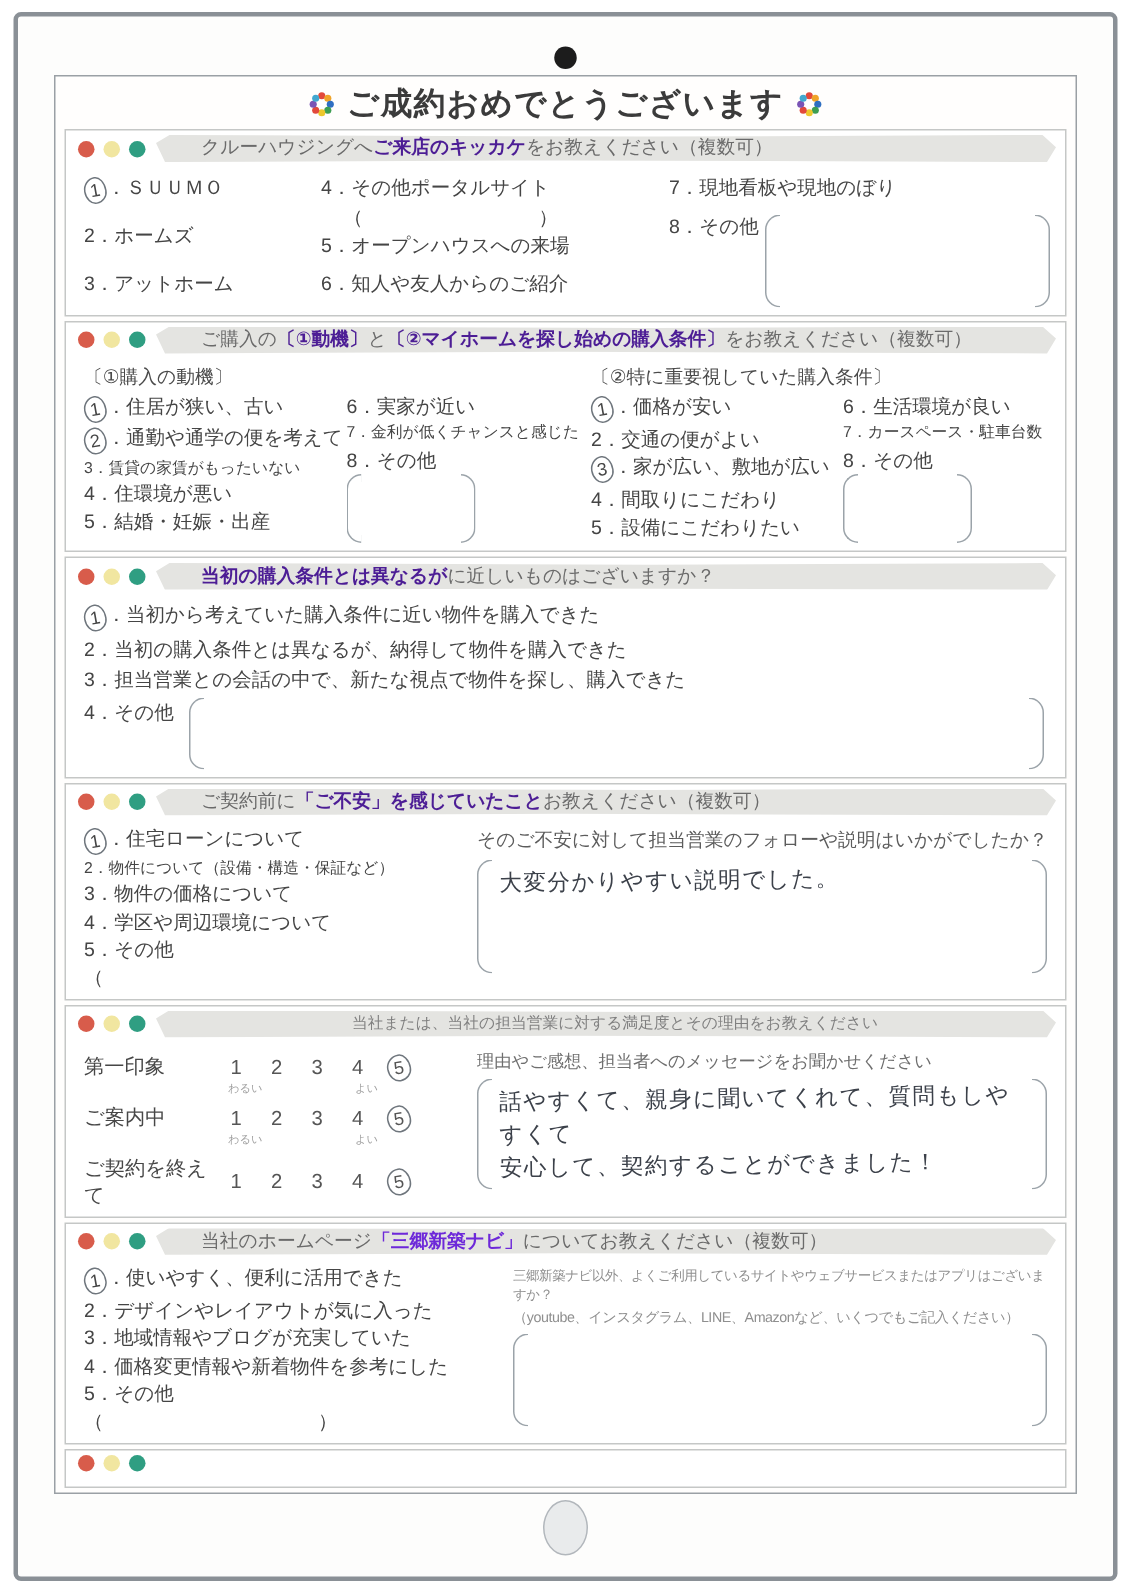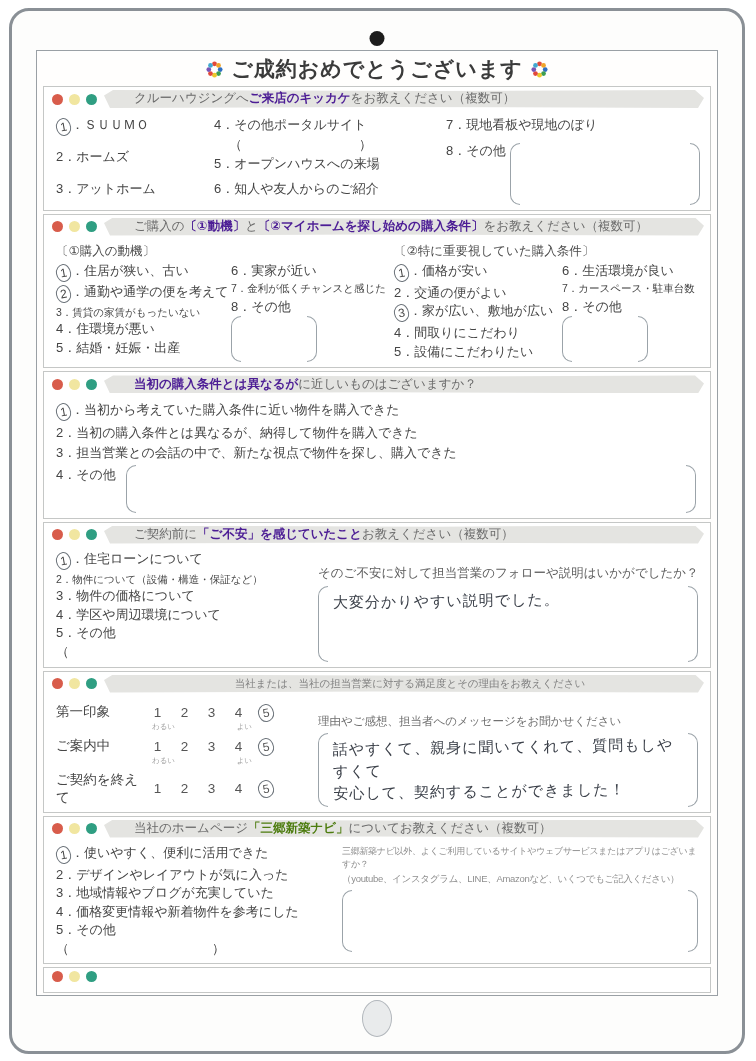--- a/index.html
+++ b/index.html
@@ -3,21 +3,21 @@
 <meta charset="utf-8">
 <style>
   * { box-sizing: border-box; margin: 0; padding: 0; }
   body {
     width: 756px; height: 1061px; position: relative; overflow: hidden;
     background: #ffffff; font-family: "Liberation Sans", "DejaVu Sans", sans-serif;
     color: #474747;
   }
   .tablet {
     position: absolute; left: 9px; top: 8px; width: 736px; height: 1046px;
-    border: 3px solid #8a9096; border-radius: 20px; background: #fdfdfc;
+    border: 3px solid #8a9096; border-radius: 5px; background: #fdfdfc;
   }
   .camera {
     position: absolute; top: 20px; left: 50%; transform: translateX(-50%);
     width: 15px; height: 15px; border-radius: 50%; background: #1c1c1c;
   }
   .home {
     position: absolute; bottom: 14px; left: 50%; transform: translateX(-50%);
     width: 30px; height: 37px; border-radius: 50%;
     border: 1.5px solid #b2b7bc; background: #e9ebec;
   }
@@ -37,38 +37,38 @@
   .dots { display: flex; gap: 6px; flex: none; }
   .dot { width: 11px; height: 11px; border-radius: 50%; }
   .dot.r { background: #d85c4b; } .dot.y { background: #f1e6a0; } .dot.g { background: #2f9e82; }
   .bar {
     flex: 1; background: #e4e4e1; min-height: 18px; display: flex; align-items: center;
     padding: 2px 10px 2px 30px; font-size: 12.5px; color: #6a6a6a; line-height: 1.1;
     clip-path: polygon(0 30%, 1.5% 0, 55% 6%, 98.5% 0, 100% 45%, 99% 100%, 45% 94%, 1% 100%);
   }
   .bar.sm { font-size: 10.5px; color: #808080; padding-left: 22px; justify-content: center; }
   .hred { color: #4c1d95; font-weight: bold; }
-  .hred.lt { color: #4d7c0f; }
+  .hred.lt { color: #6d28d9; }
   .body { padding: 3px 10px 5px 12px; }
   .opt { font-size: 13px; line-height: 1.2; margin: 4px 0; color: #454545; white-space: nowrap; }
   .opt.small { font-size: 10.5px; }
   .opt.indent { margin-left: 15px; }
   .circ {
     display: inline-block; min-width: 15px; height: 18px; line-height: 16px;
     text-align: center; font-size: 12px; border: 1.4px solid #6f767d;
     border-radius: 55% 45% 52% 48% / 48% 56% 44% 52%;
     transform: rotate(-10deg); vertical-align: -2px;
   }
   .cols { display: flex; }
   .brk { display: flex; align-items: stretch; }
   .bl { width: 10px; flex: none; border: 1.5px solid #9ba3a9; border-right: none; border-radius: 13px 0 0 13px; }
   .br { width: 10px; flex: none; border: 1.5px solid #9ba3a9; border-left: none; border-radius: 0 13px 13px 0; }
   .bc { flex: 1; padding: 3px 5px; overflow: hidden; }
   .half-title { font-size: 12.5px; margin: 2px 0 1px; color: #4a4a4a; }
-  .q { font-size: 12.5px; color: #5c5c5c; margin: 16px 0 4px; }
+  .q { font-size: 12.5px; color: #5c5c5c; margin: 3px 0 4px; }
   .q.tiny { font-size: 9px; color: #8f8f8f; margin: 2px 0 1px; letter-spacing: -0.3px; }
   .hand {
     font-size: 15px; color: #3c414a; letter-spacing: 1px; line-height: 1.6;
     display: inline-block; transform: rotate(-0.8deg);
   }
   .rrow { display: flex; align-items: center; font-size: 13.5px; margin: 5px 0 0; }
   .rlab { width: 88px; flex: none; }
   .rn { width: 27px; text-align: center; color: #555; }
   .rn .circ { min-width: 16px; }
   .rcap { display: flex; justify-content: space-between; margin: 0 0 0 96px; width: 100px; font-size: 7.5px; color: #a0a0a0; align-items: flex-end; }

